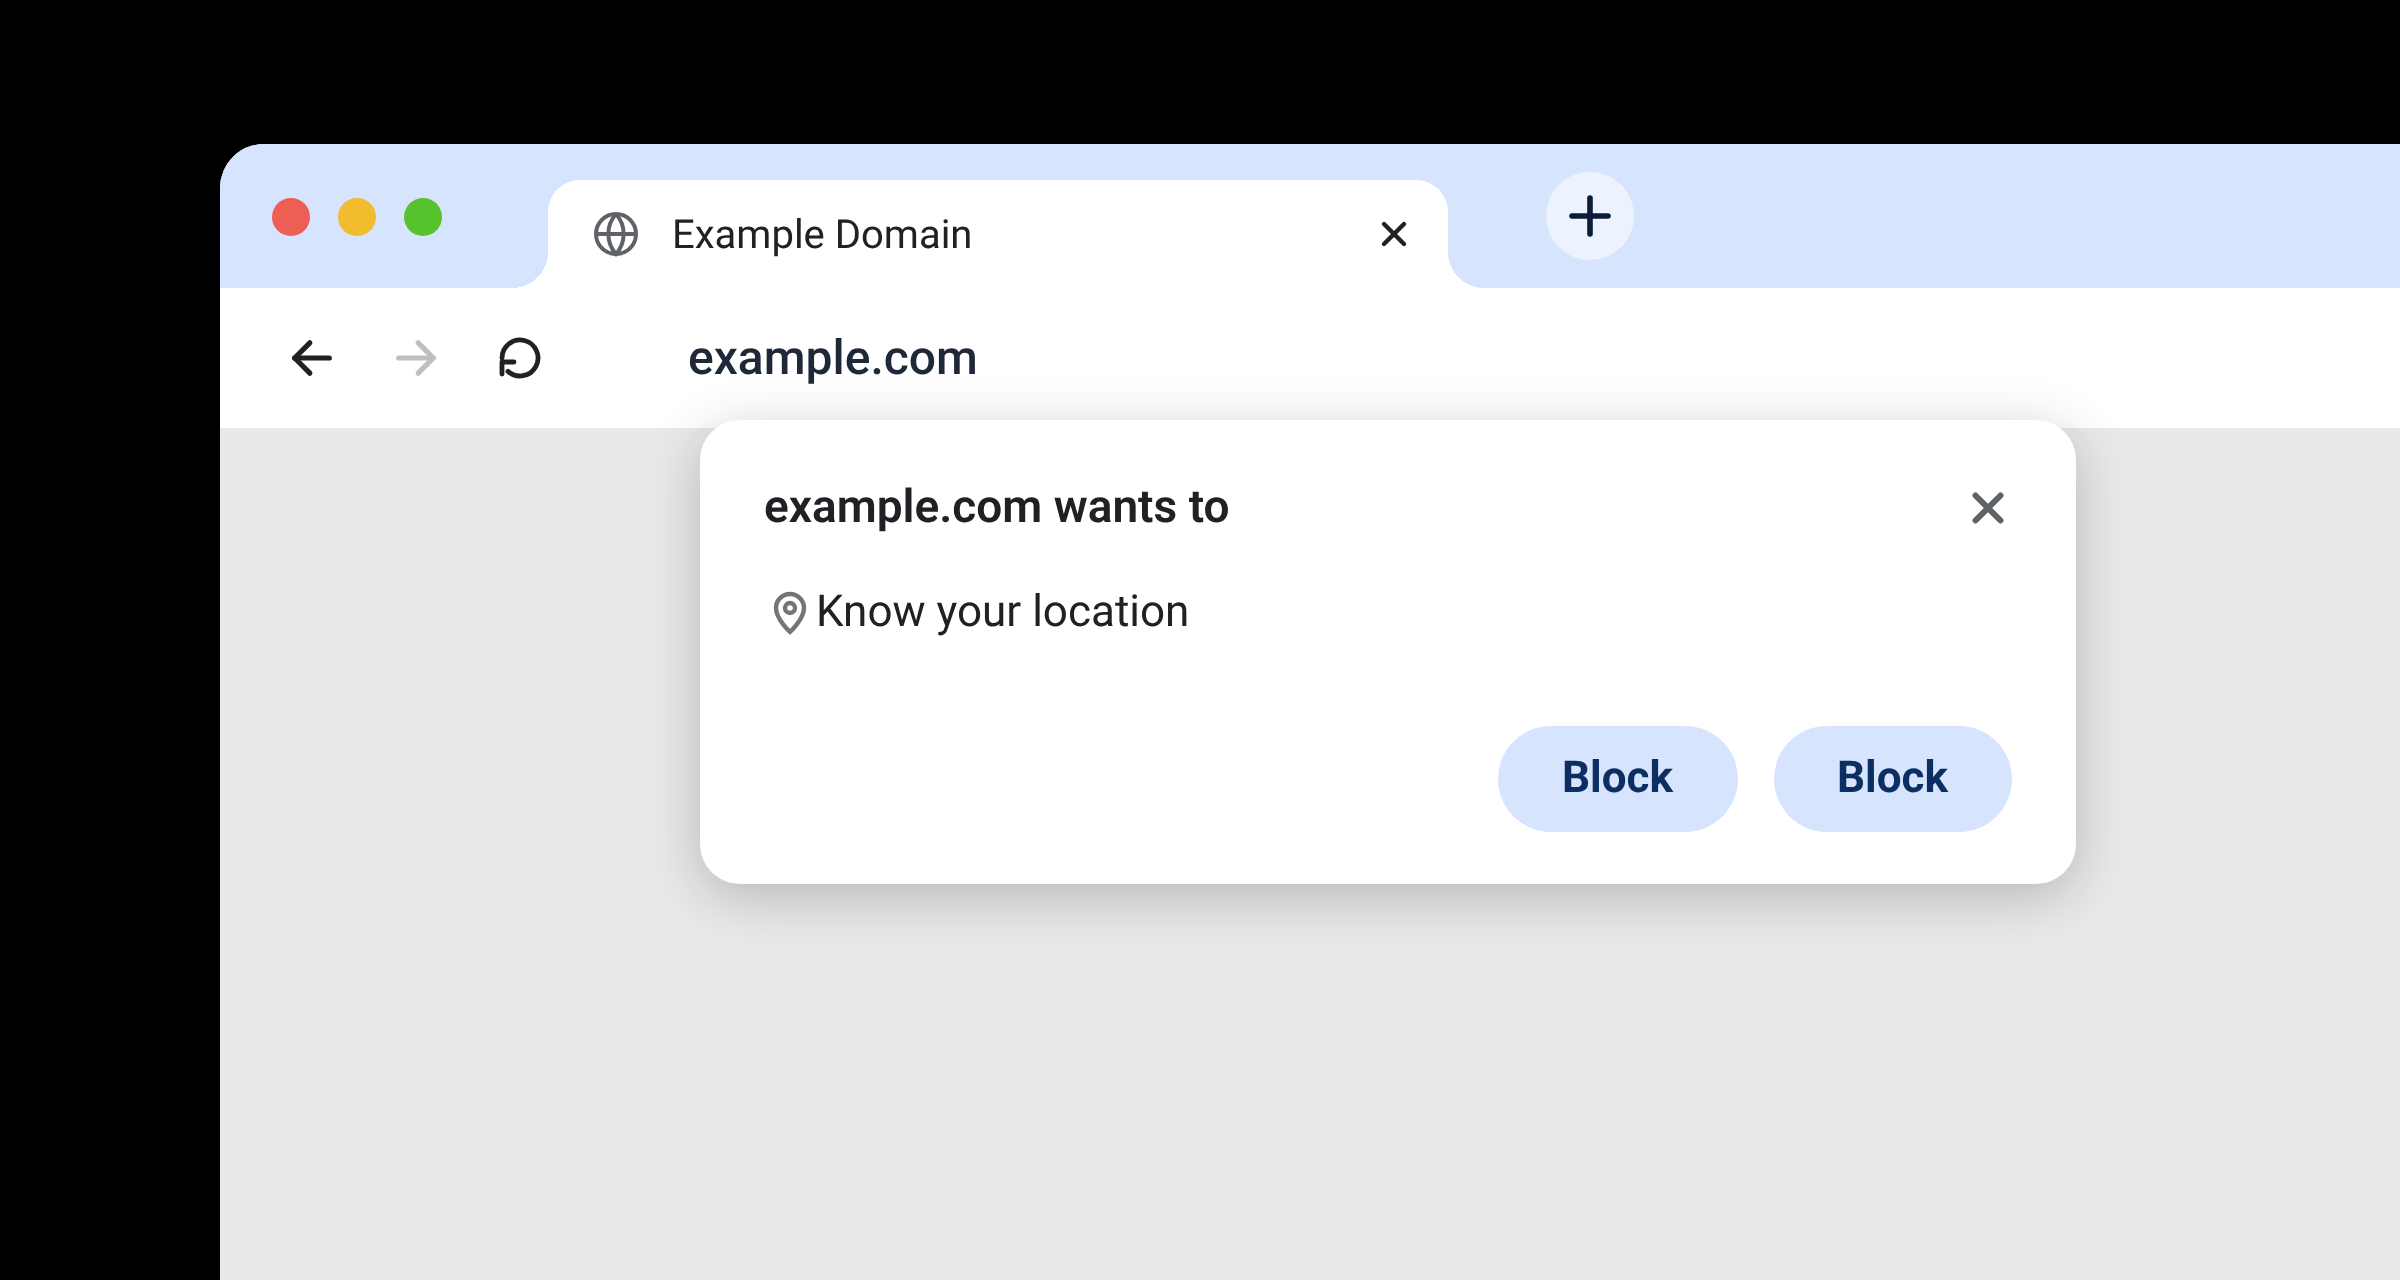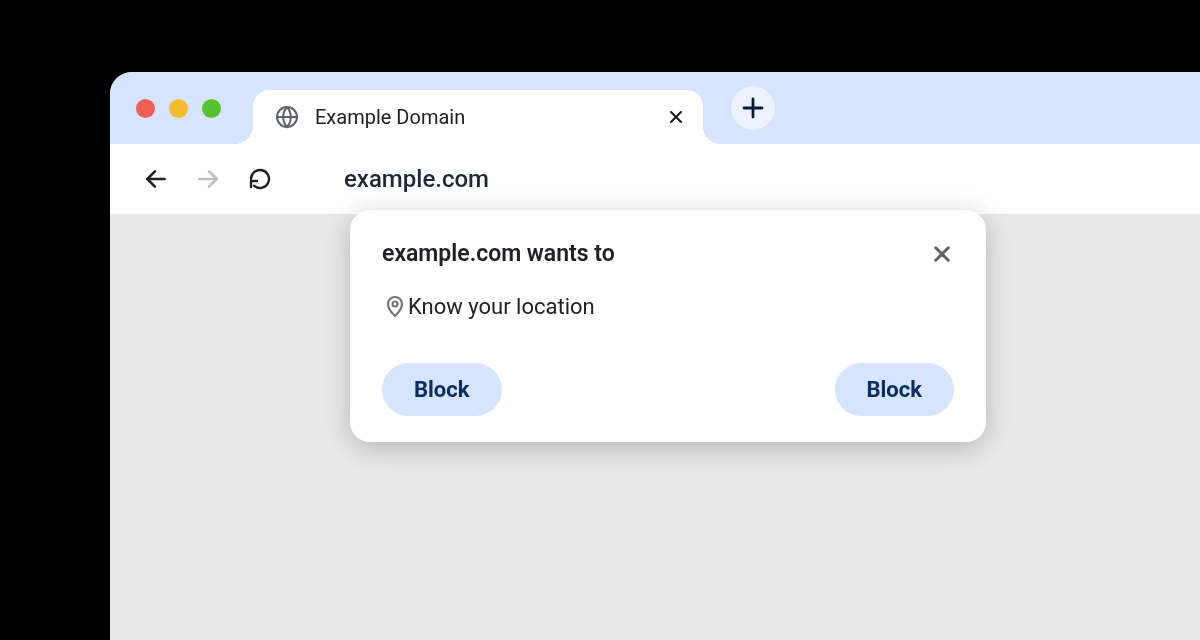--- a/index.html
+++ b/index.html
@@ -22,20 +22,21 @@
       overflow: visible;
     }
     .tab-strip {
       background: #d7e4fd;
       height: 72px;
       border-radius: 22px 0 0 0;
       display: flex;
       align-items: center;
       padding-left: 26px;
       position: relative;
+      gap: 21px;
     }
     .traffic-lights {
       display: flex;
       gap: 14px;
       margin-right: 32px;
     }
     .traffic-light {
       width: 19px;
       height: 19px;
       border-radius: 50%;
@@ -153,21 +154,21 @@
     }
     .content-area {
       background: #e9e9e9;
       height: calc(100% - 142px);
       position: relative;
     }
     .permission-dialog {
       position: absolute;
       left: 240px;
       top: -4px;
-      width: 636px;
+      width: 688px;
       background: #fff;
       border-radius: 20px;
       box-shadow: 0 6px 28px rgba(0,0,0,0.22);
       padding: 30px 32px 26px 32px;
     }
     .dialog-header {
       display: flex;
       align-items: center;
       justify-content: space-between;
       margin-bottom: 26px;
@@ -194,21 +195,21 @@
       width: 26px;
       height: 26px;
       display:flex;align-items:center;justify-content:center;
     }
     .dialog-row-text {
       font-size: 22px;
       color: #202124;
     }
     .dialog-buttons {
       display: flex;
-      justify-content: space-between;
+      justify-content: flex-end;
       gap: 18px;
     }
     .dialog-btn {
       background: #d7e4fd;
       border: none;
       border-radius: 28px;
       padding: 14px 32px;
       font-size: 22px;
       font-weight: 700;
       color: #0b2f62;

